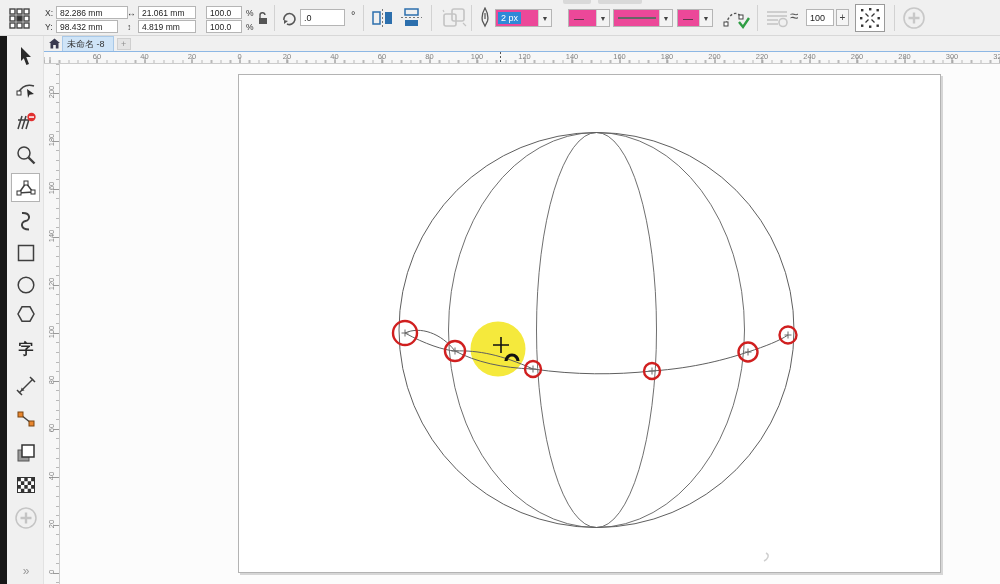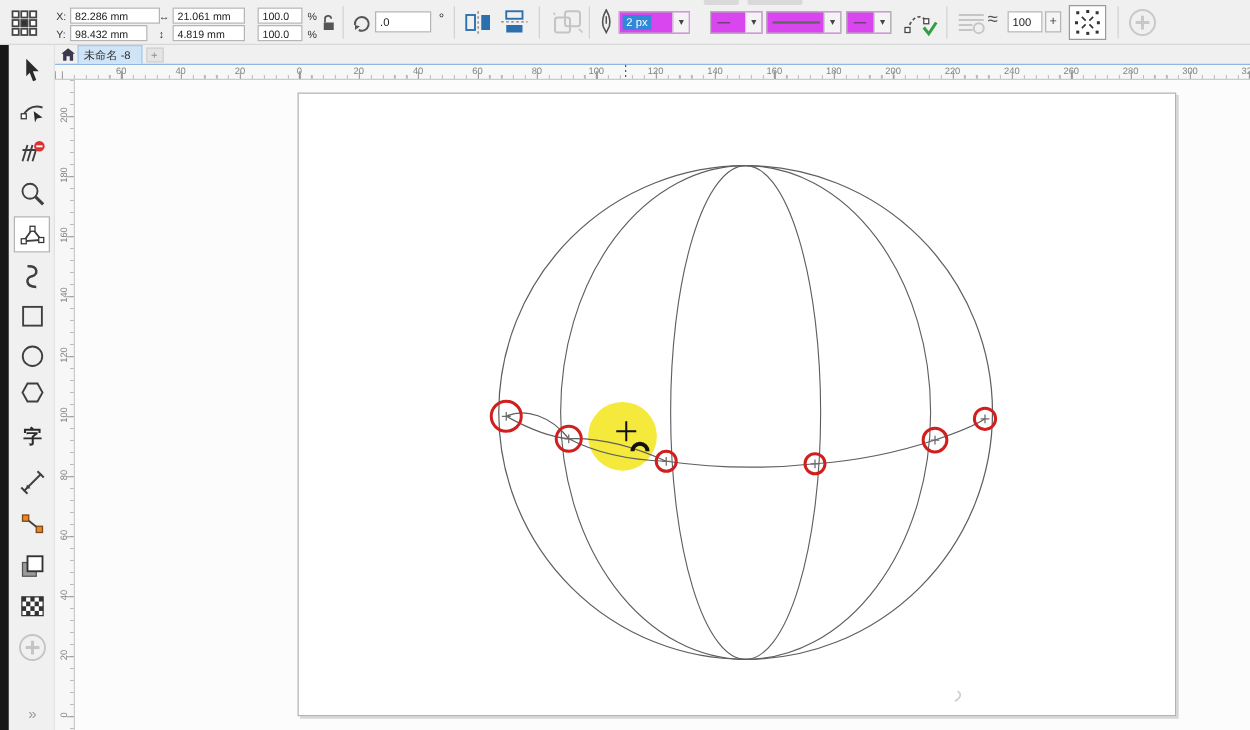--- a/index.html
+++ b/index.html
@@ -8,21 +8,21 @@
   #app { position:relative; width:1000px; height:584px; }
 
   
   .propbar { position:absolute; left:0; top:0; width:1000px; height:36px;
     background:#f0f0f0; border-bottom:1px solid #d8d8d8; z-index:20; }
   .propbar .divider { position:absolute; top:5px; width:1px; height:26px; background:#d2d2d2; }
   .pb-label { position:absolute; font-size:8.5px; color:#333; }
   .pb-input { position:absolute; background:#fff; border:1px solid #b5b5b5;
     font-size:8.5px; color:#222; padding:1px 3px; height:13px; line-height:10px; overflow:hidden; white-space:nowrap; }
   .pb-input.tall { height:17px; line-height:14px; font-size:9px; }
-  .combo { position:absolute; height:18px; background:#d946ef; border:1px solid #b5b5b5; display:flex; align-items:center; }
+  .combo { position:absolute; height:18px; background:#ec4899; border:1px solid #b5b5b5; display:flex; align-items:center; }
   .combo .dd { margin-left:auto; width:13px; height:100%; border-left:1px solid #d0d0d0;
     display:flex; align-items:center; justify-content:center; font-size:7px; color:#444; background:#f3f3f3; }
   .sel-val { background:#2f89d8; color:#fff; font-size:9px; padding:1px 3px; margin-left:2px; }
   .dash-glyph { font-size:10px; color:#333; margin-left:5px; }
   .line-sample { width:38px; border-top:2px solid #666; margin-left:4px; }
   .stepper { position:absolute; width:13px; height:17px; border:1px solid #b5b5b5; background:#f5f5f5;
     font-size:10px; color:#444; text-align:center; line-height:15px; }
   .icon-btn { position:absolute; display:flex; align-items:center; justify-content:center; }
   .pressed { background:#fff; border:1px solid #9a9a9a; }
   .remnant { position:absolute; top:0; height:4px; background:#d9d9d9; border-radius:0 0 2px 2px; }

